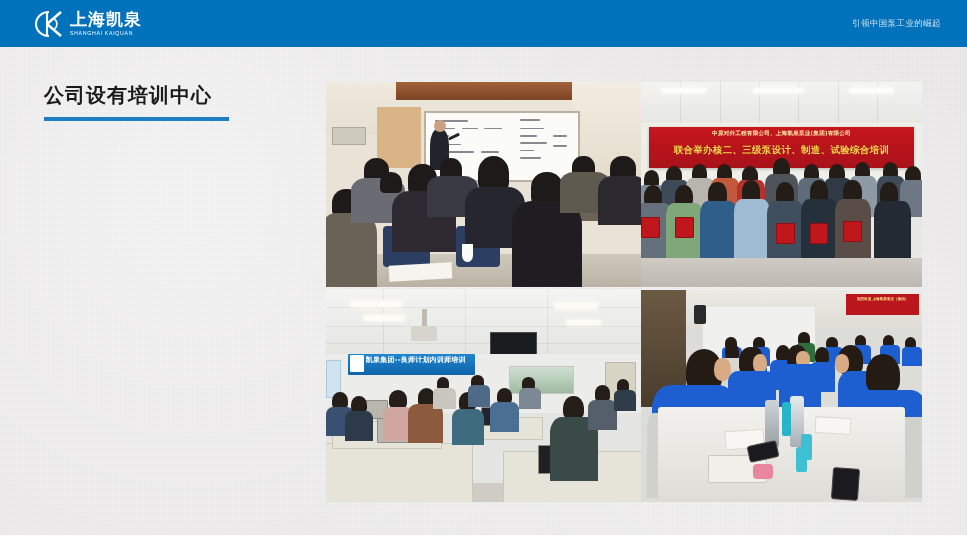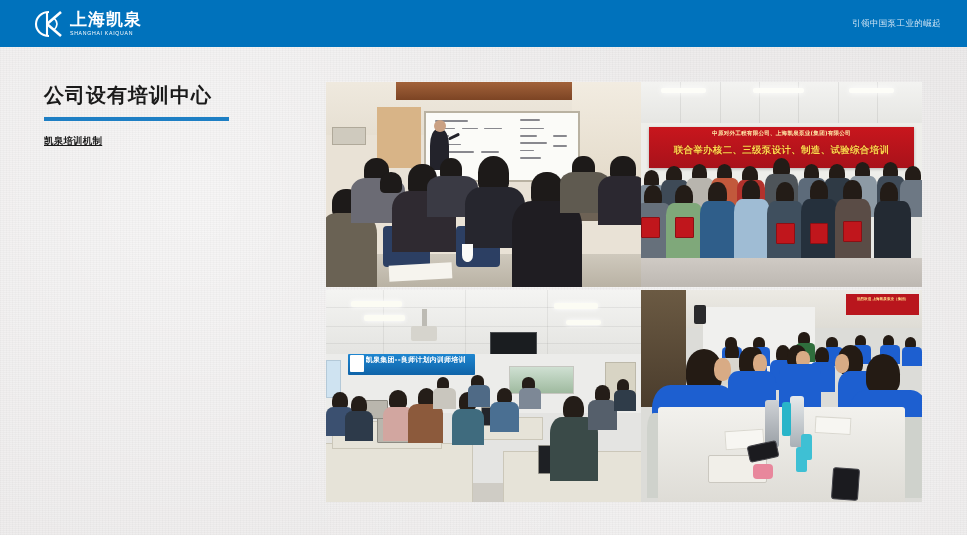--- a/index.html
+++ b/index.html
@@ -195,21 +195,20 @@
         <span class="logo-cn">上海凯泉</span>
         <span class="logo-en">SHANGHAI KAIQUAN</span>
       </span>
     </div>
     <div class="header-slogan">引领中国泵工业的崛起</div>
   </div>
 
   <div class="left-col">
     <h1 class="page-title">公司设有培训中心</h1>
     <div class="title-rule"></div>
-    <div class="sub-head">凯泉培训机制</div>
   </div>
 
   <div class="grid">
 
     <div class="ph ph-tl">
       <div class="p1">
         <div class="ceiling"></div>
         <div class="woodbeam"></div>
         <div class="wallR"></div>
         <div class="wallpanel"></div>

